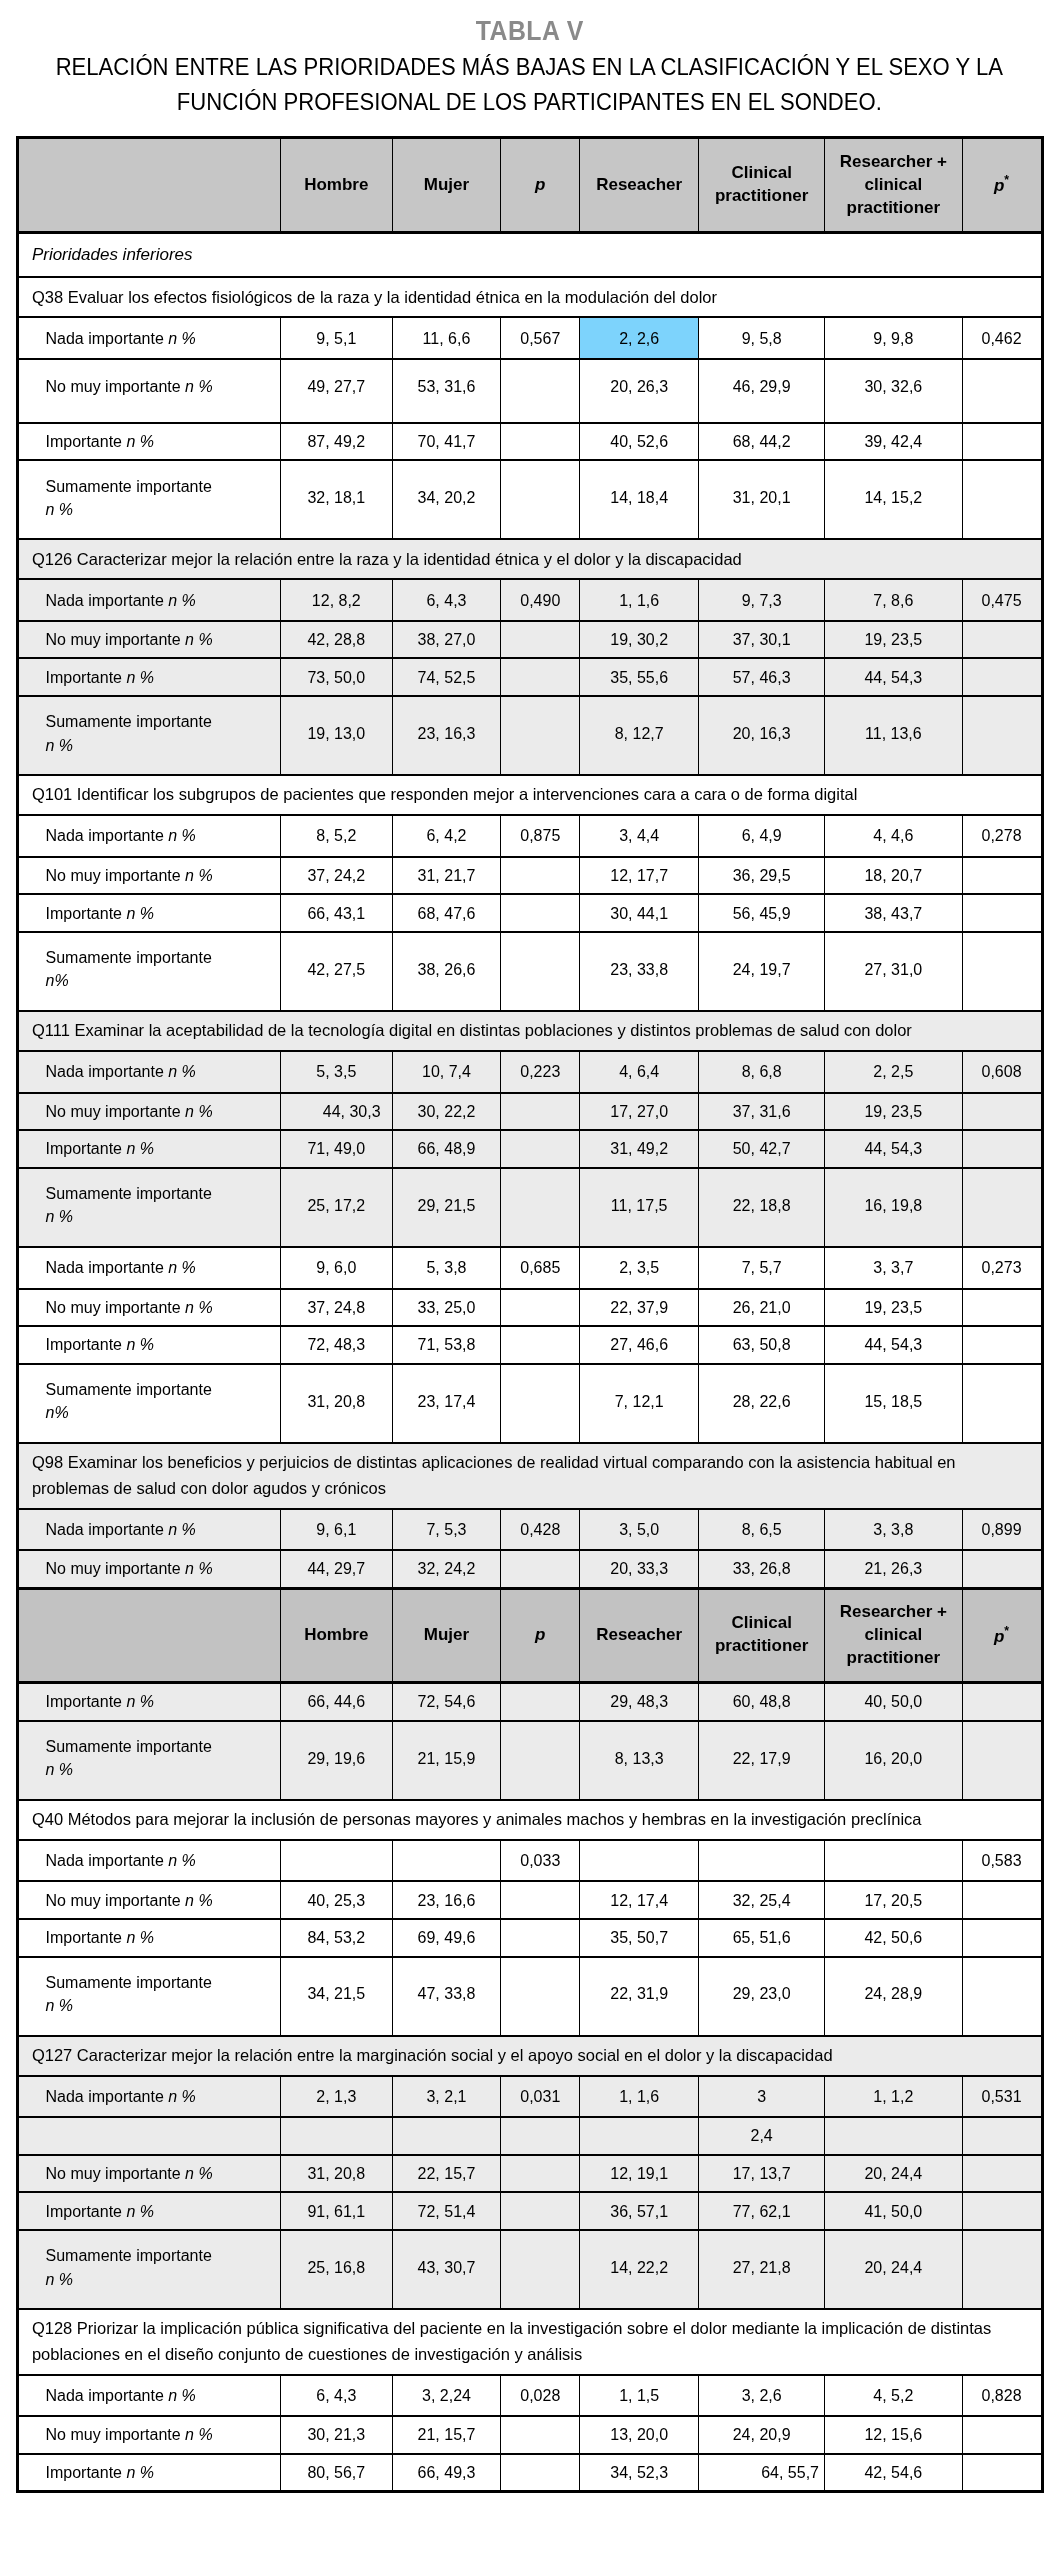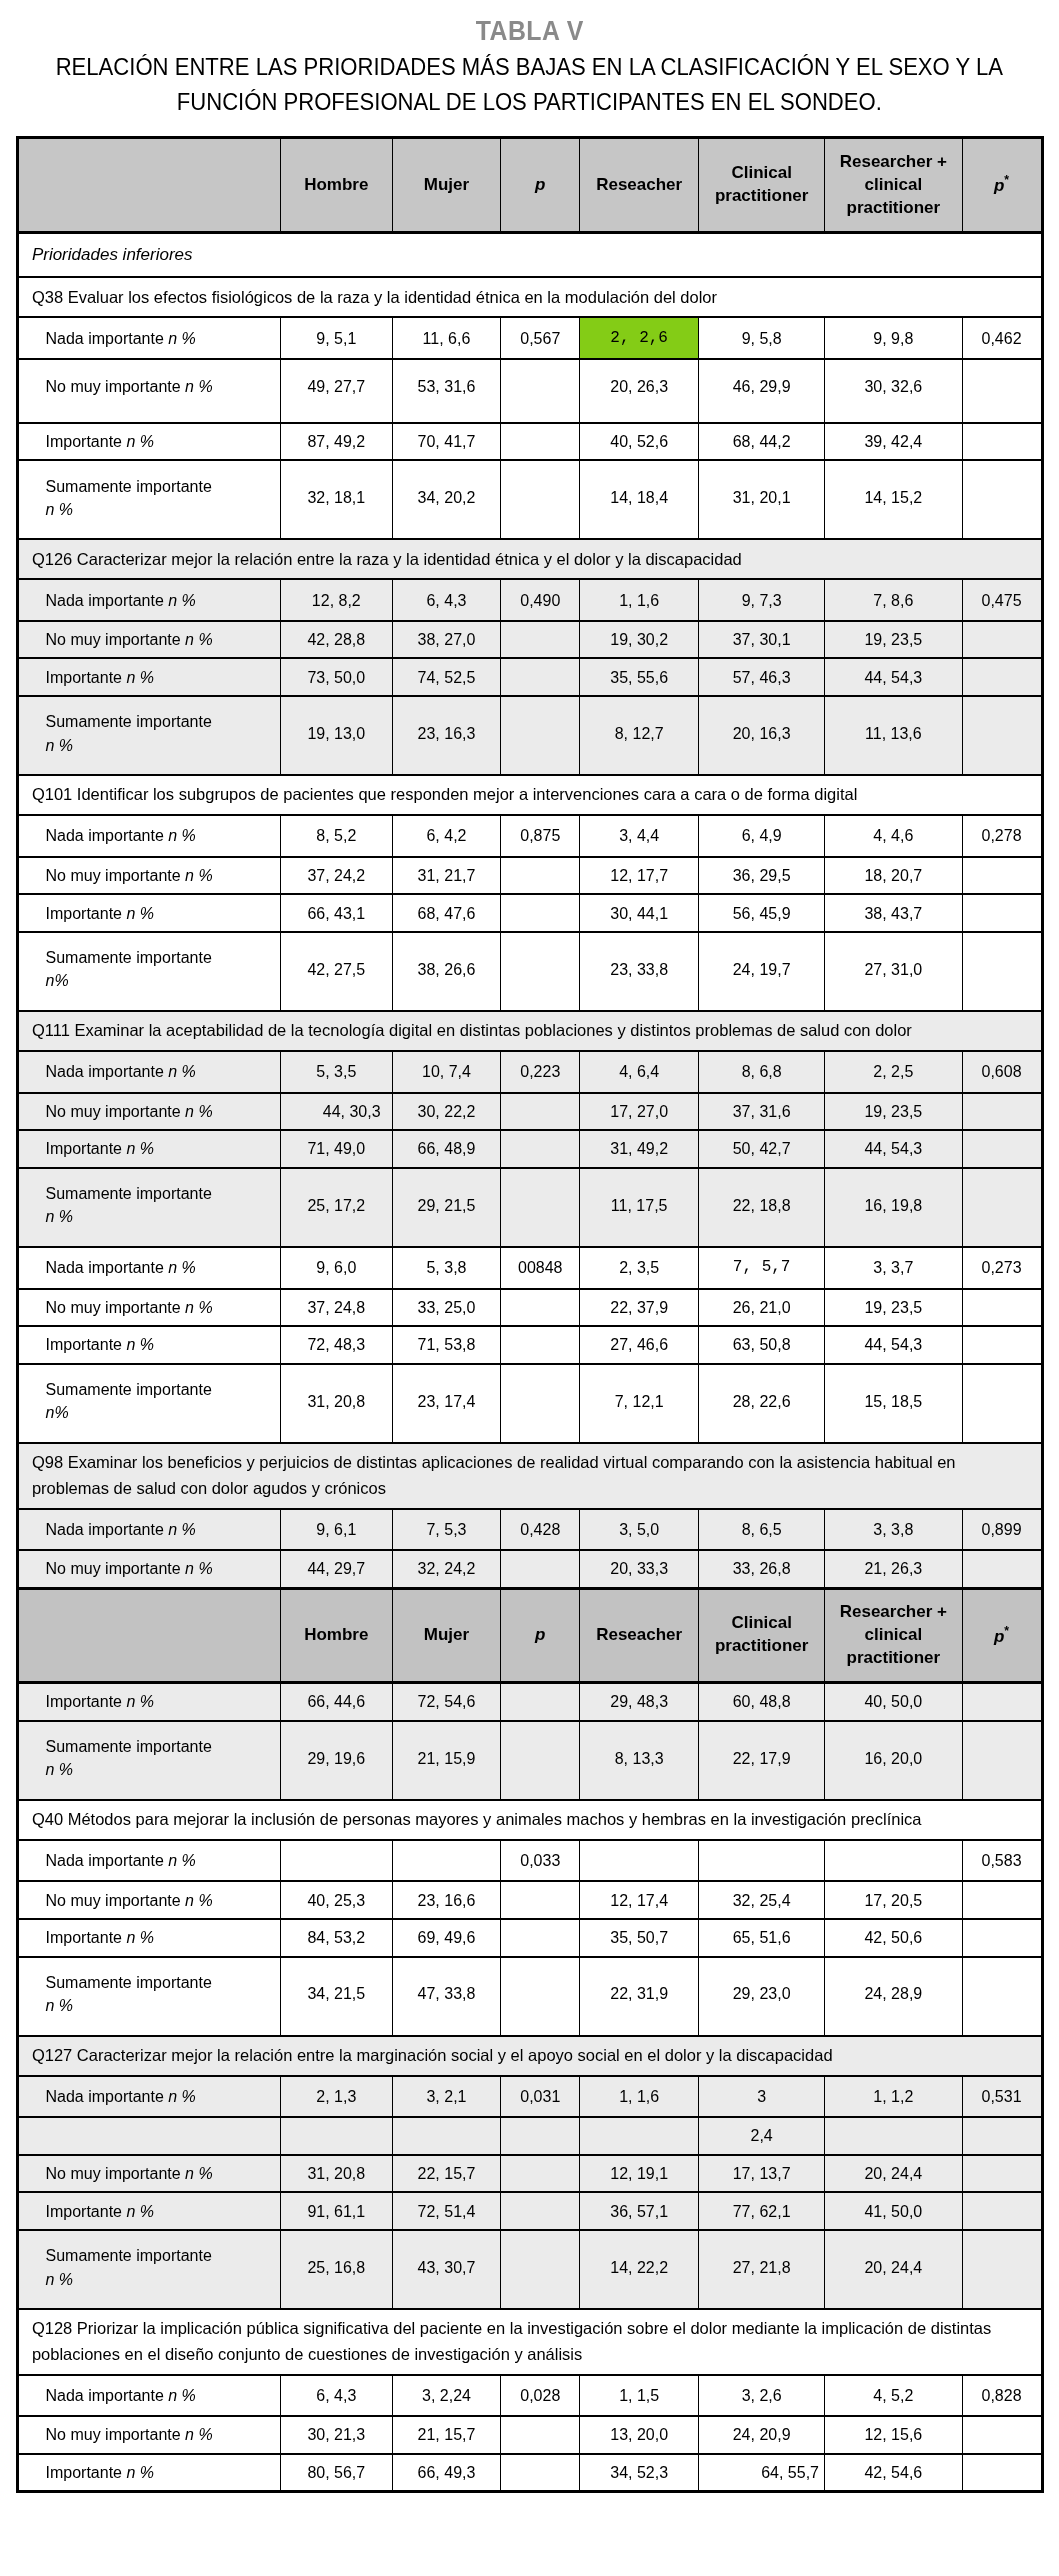--- a/index.html
+++ b/index.html
@@ -117,21 +117,21 @@
           <td colspan="8"><span>Prioridades inferiores</span></td>
         </tr>
         <tr class="q">
           <td colspan="8" style="background: rgb(255, 255, 255);">Q38 Evaluar los efectos fisiológicos de la raza y la identidad étnica en la modulación del dolor</td>
         </tr>
         <tr class="data nada">
           <td class="lbl" style="background: rgb(255, 255, 255);"><span>Nada importante </span><span class="it">n %</span></td>
           <td style="background: rgb(255, 255, 255);">9, 5,1</td>
           <td style="background: rgb(255, 255, 255);">11, 6,6</td>
           <td style="background: rgb(255, 255, 255);">0,567</td>
-          <td style="background: #84cc16; font-family: Liberation Mono, monospace;">2, 2,6</td>
+          <td style="background: #7dd3fc;">2, 2,6</td>
           <td style="background: rgb(255, 255, 255);">9, 5,8</td>
           <td style="background: rgb(255, 255, 255);">9, 9,8</td>
           <td style="background: rgb(255, 255, 255);">0,462</td>
         </tr>
         <tr class="data roomy">
           <td class="lbl" style="background: rgb(255, 255, 255);"><span>No muy importante </span><span class="it">n %</span></td>
           <td style="background: rgb(255, 255, 255);">49, 27,7</td>
           <td style="background: rgb(255, 255, 255);">53, 31,6</td>
           <td style="background: rgb(255, 255, 255);"></td>
           <td style="background: rgb(255, 255, 255);">20, 26,3</td>
@@ -285,23 +285,23 @@
           <td style="background: rgb(235, 235, 235);"></td>
           <td style="background: rgb(235, 235, 235);">11, 17,5</td>
           <td style="background: rgb(235, 235, 235);">22, 18,8</td>
           <td style="background: rgb(235, 235, 235);">16, 19,8</td>
           <td style="background: rgb(235, 235, 235);"></td>
         </tr>
         <tr class="data nada">
           <td class="lbl" style="background: rgb(255, 255, 255);"><span>Nada importante </span><span class="it">n %</span></td>
           <td style="background: rgb(255, 255, 255);">9, 6,0</td>
           <td style="background: rgb(255, 255, 255);">5, 3,8</td>
-          <td style="background: rgb(255, 255, 255);">00848</td>
+          <td style="background: rgb(255, 255, 255);">0,685</td>
           <td style="background: rgb(255, 255, 255);">2, 3,5</td>
-          <td style="background: rgb(255, 255, 255); font-family: Liberation Mono, monospace;">7, 5,7</td>
+          <td style="background: rgb(255, 255, 255);">7, 5,7</td>
           <td style="background: rgb(255, 255, 255);">3, 3,7</td>
           <td style="background: rgb(255, 255, 255);">0,273</td>
         </tr>
         <tr class="data">
           <td class="lbl" style="background: rgb(255, 255, 255);"><span>No muy importante </span><span class="it">n %</span></td>
           <td style="background: rgb(255, 255, 255);">37, 24,8</td>
           <td style="background: rgb(255, 255, 255);">33, 25,0</td>
           <td style="background: rgb(255, 255, 255);"></td>
           <td style="background: rgb(255, 255, 255);">22, 37,9</td>
           <td style="background: rgb(255, 255, 255);">26, 21,0</td>

